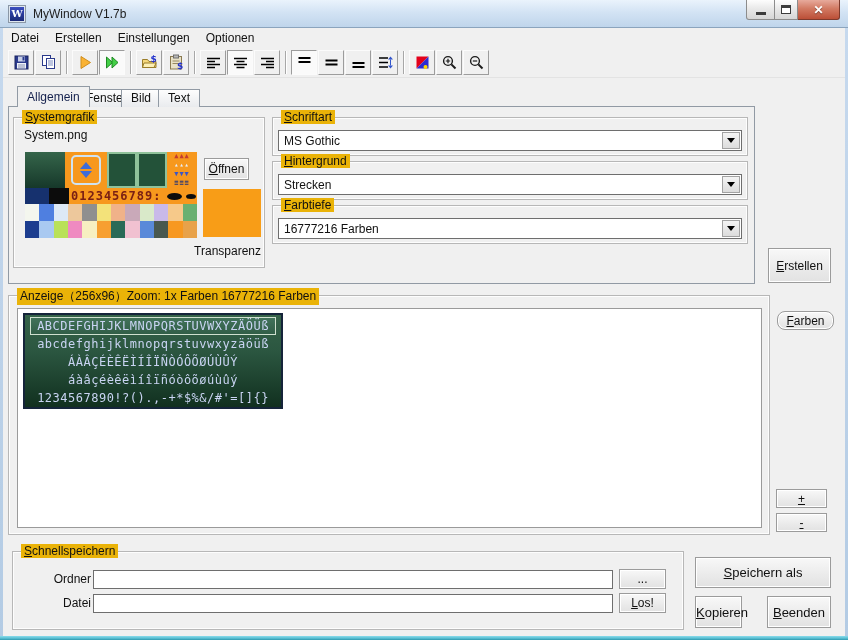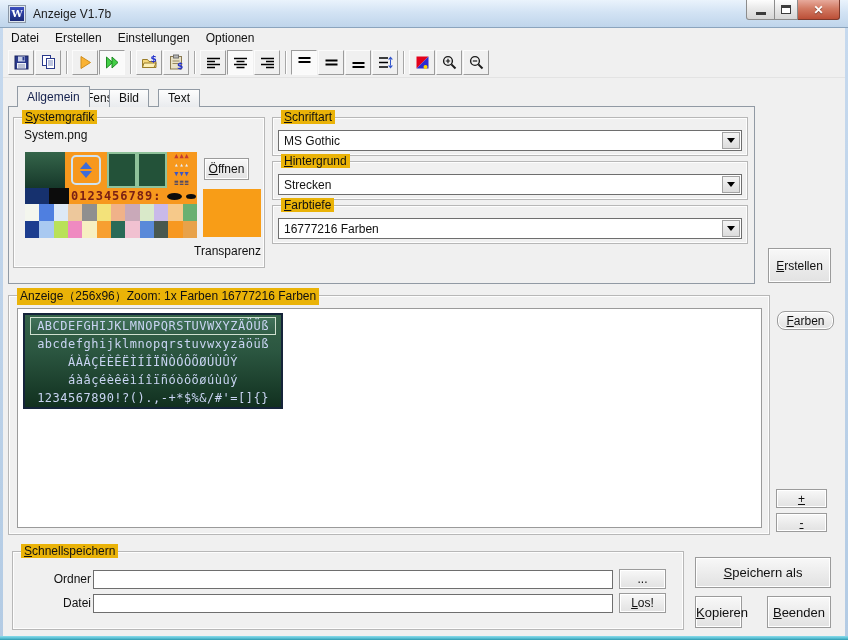--- a/index.html
+++ b/index.html
@@ -116,21 +116,21 @@
 </style>
 </head>
 <body>
 
 <div class="window">
 
   <div class="titlebar">
     <div class="app-icon">
       <div class="w">W</div>
     </div>
-    <div class="title-text">Anzeige V1.7b</div>
+    <div class="title-text">MyWindow V1.7b</div>
     <div class="caption-buttons">
       <div class="cap-btn min">
           <div class="glyph-min"></div>
         </div>
       <div class="cap-btn max">
           <div class="glyph-max"></div>
         </div>
       <div class="cap-btn close">
           <div class="glyph-close">✕</div>
         </div>
@@ -253,21 +253,21 @@
         <circle cx="7" cy="7" r="4.4" fill="none" stroke="#1a1a1a" stroke-width="1.4"></circle>
         <line x1="10.4" y1="10.4" x2="14.5" y2="14.5" stroke="#1a1a1a" stroke-width="2"></line>
         <path d="M4.8 7h4.4" stroke="#1a1a1a" stroke-width="1.2"></path>
       </svg>
     </div>
   </div>
 
   <div class="tabpage"></div>
   <div class="tab active" style="left:17px;">Allgemein</div>
   <div class="tab" style="left:76px;">Fenster</div>
-  <div class="tab" style="left:109px;">Bild</div>
+  <div class="tab" style="left:121px;">Bild</div>
   <div class="tab" style="left:158px;">Text</div>
 
   <div class="group" style="left:13px; top:117px; width:252px; height:151px;">
     <div class="group-label"><span class="ak">Systemgrafik</span></div>
     <div style="position:absolute; left:10px; top:10px;">System.png</div>
 
     <div class="sysbmp">
       <div class="sys-row1">
         <div class="cell-g1"></div>
         <div class="cell-arrow">

